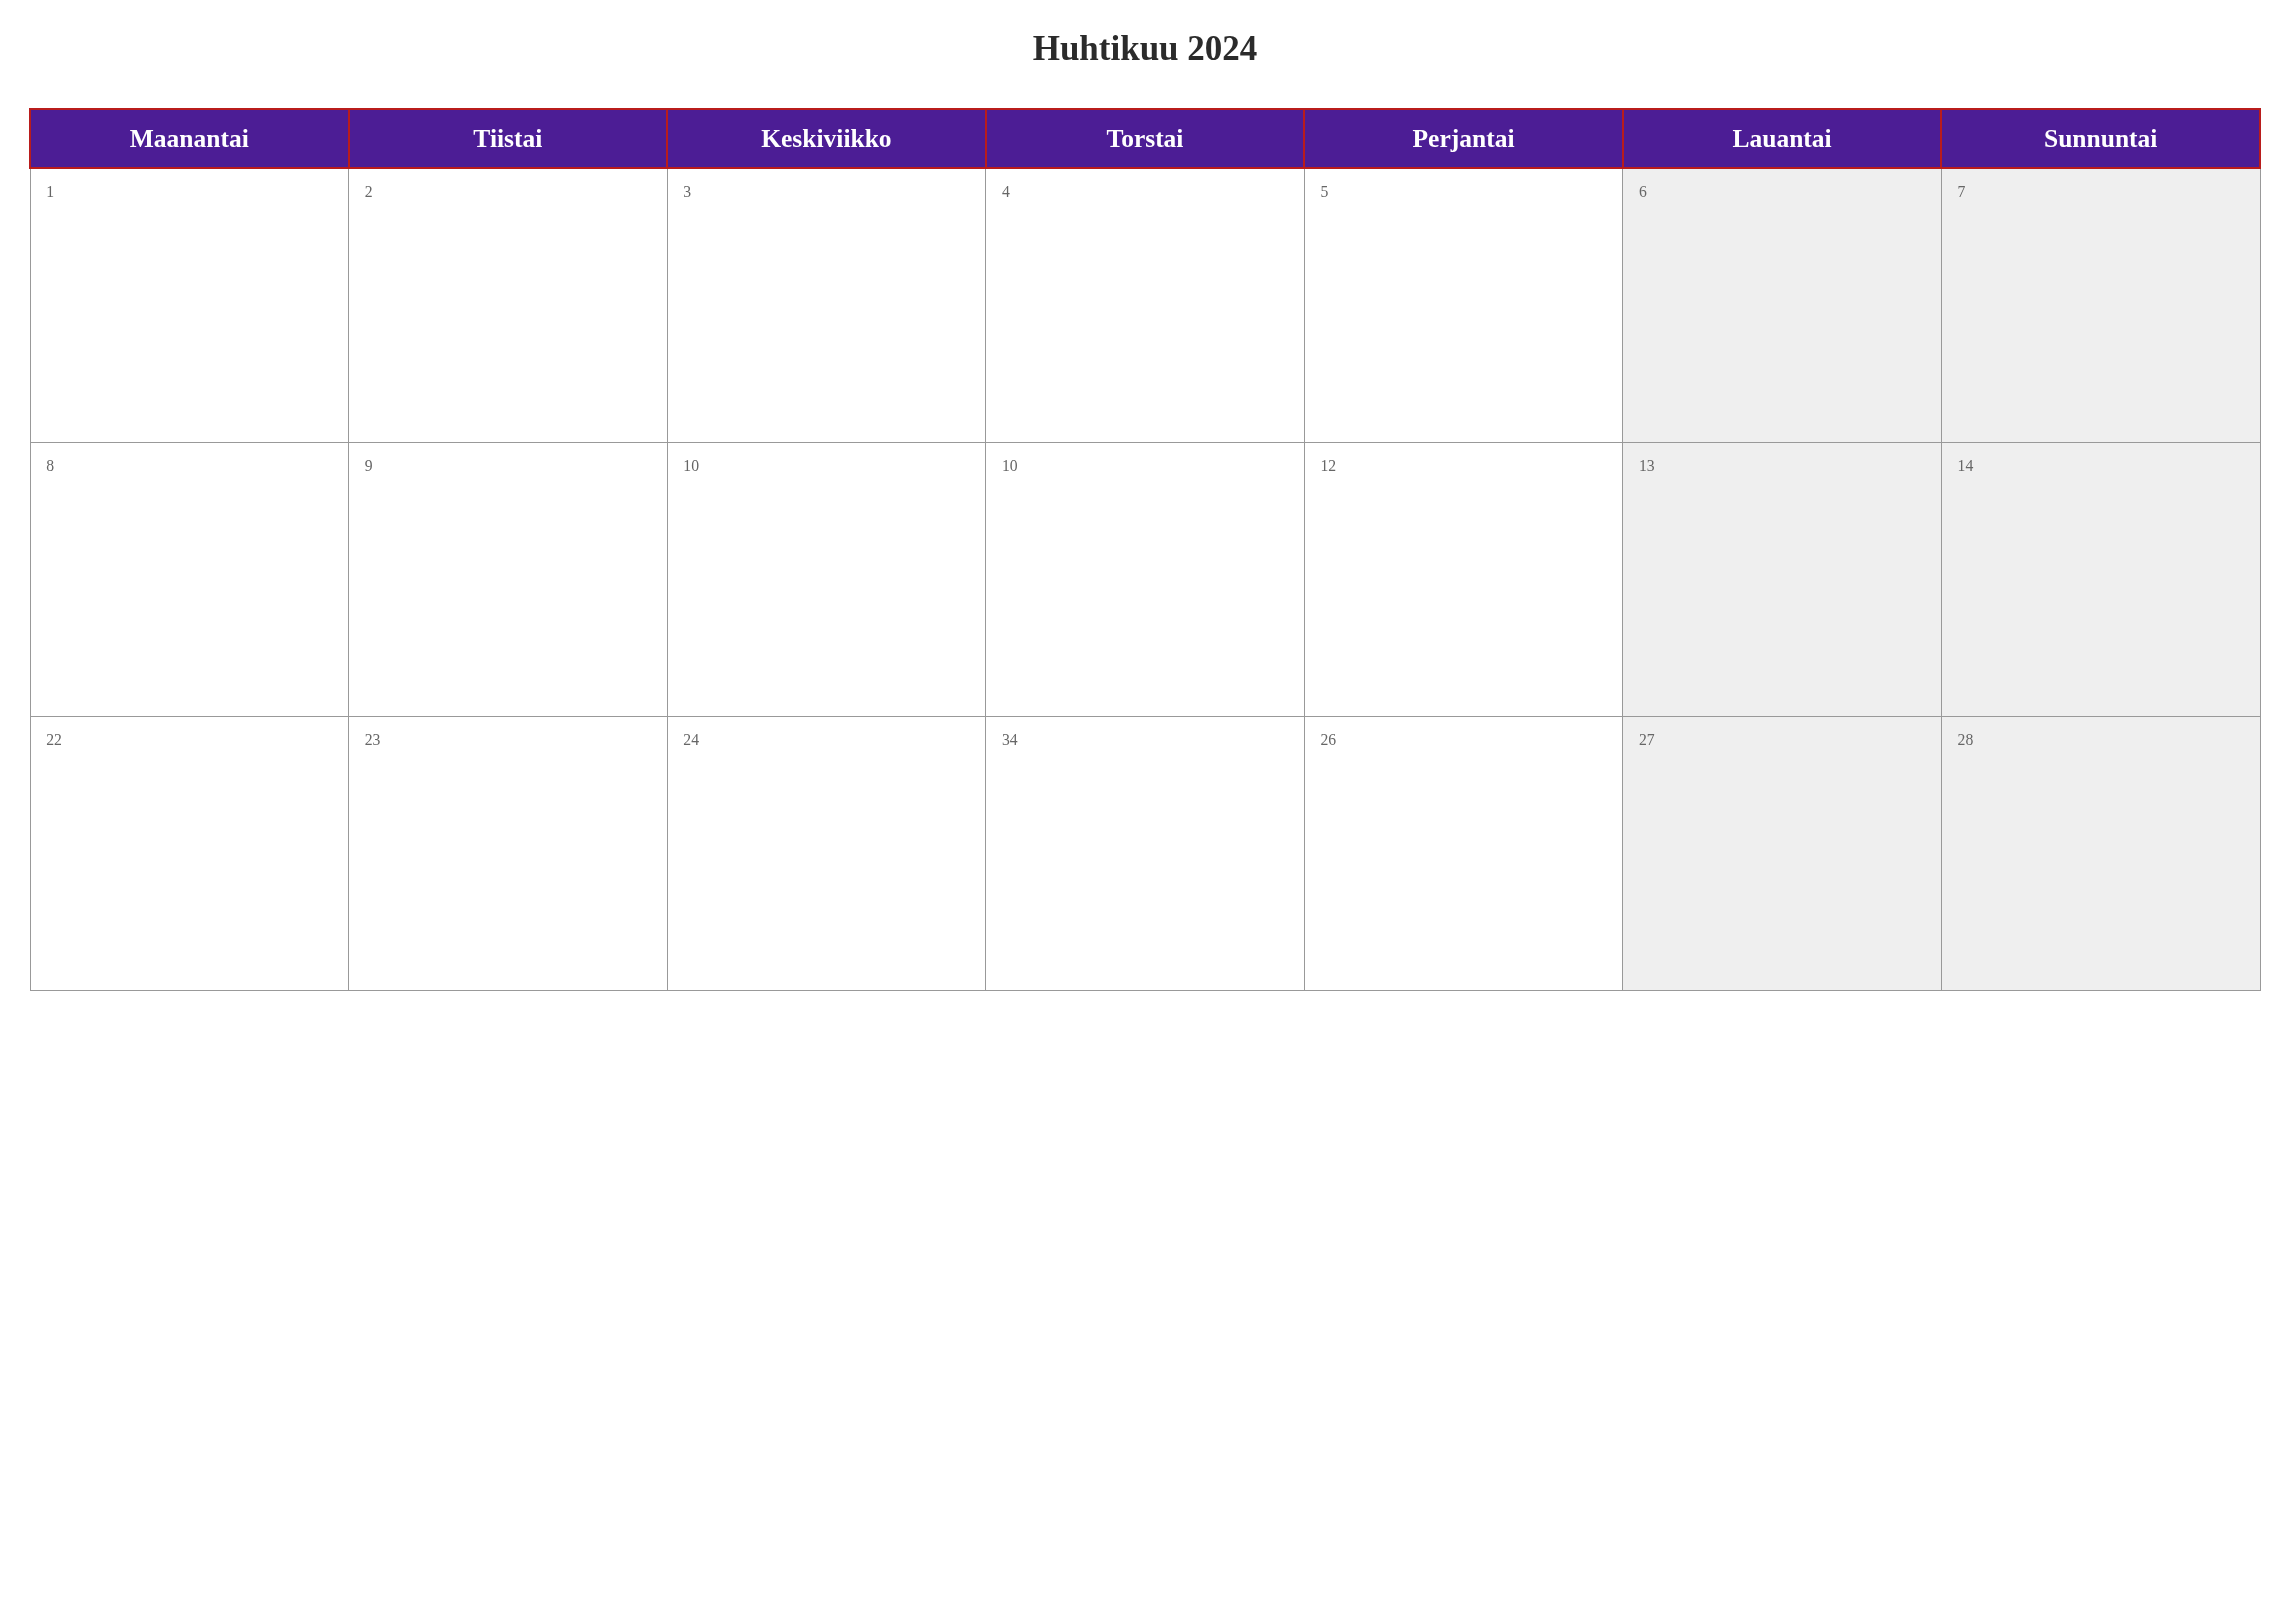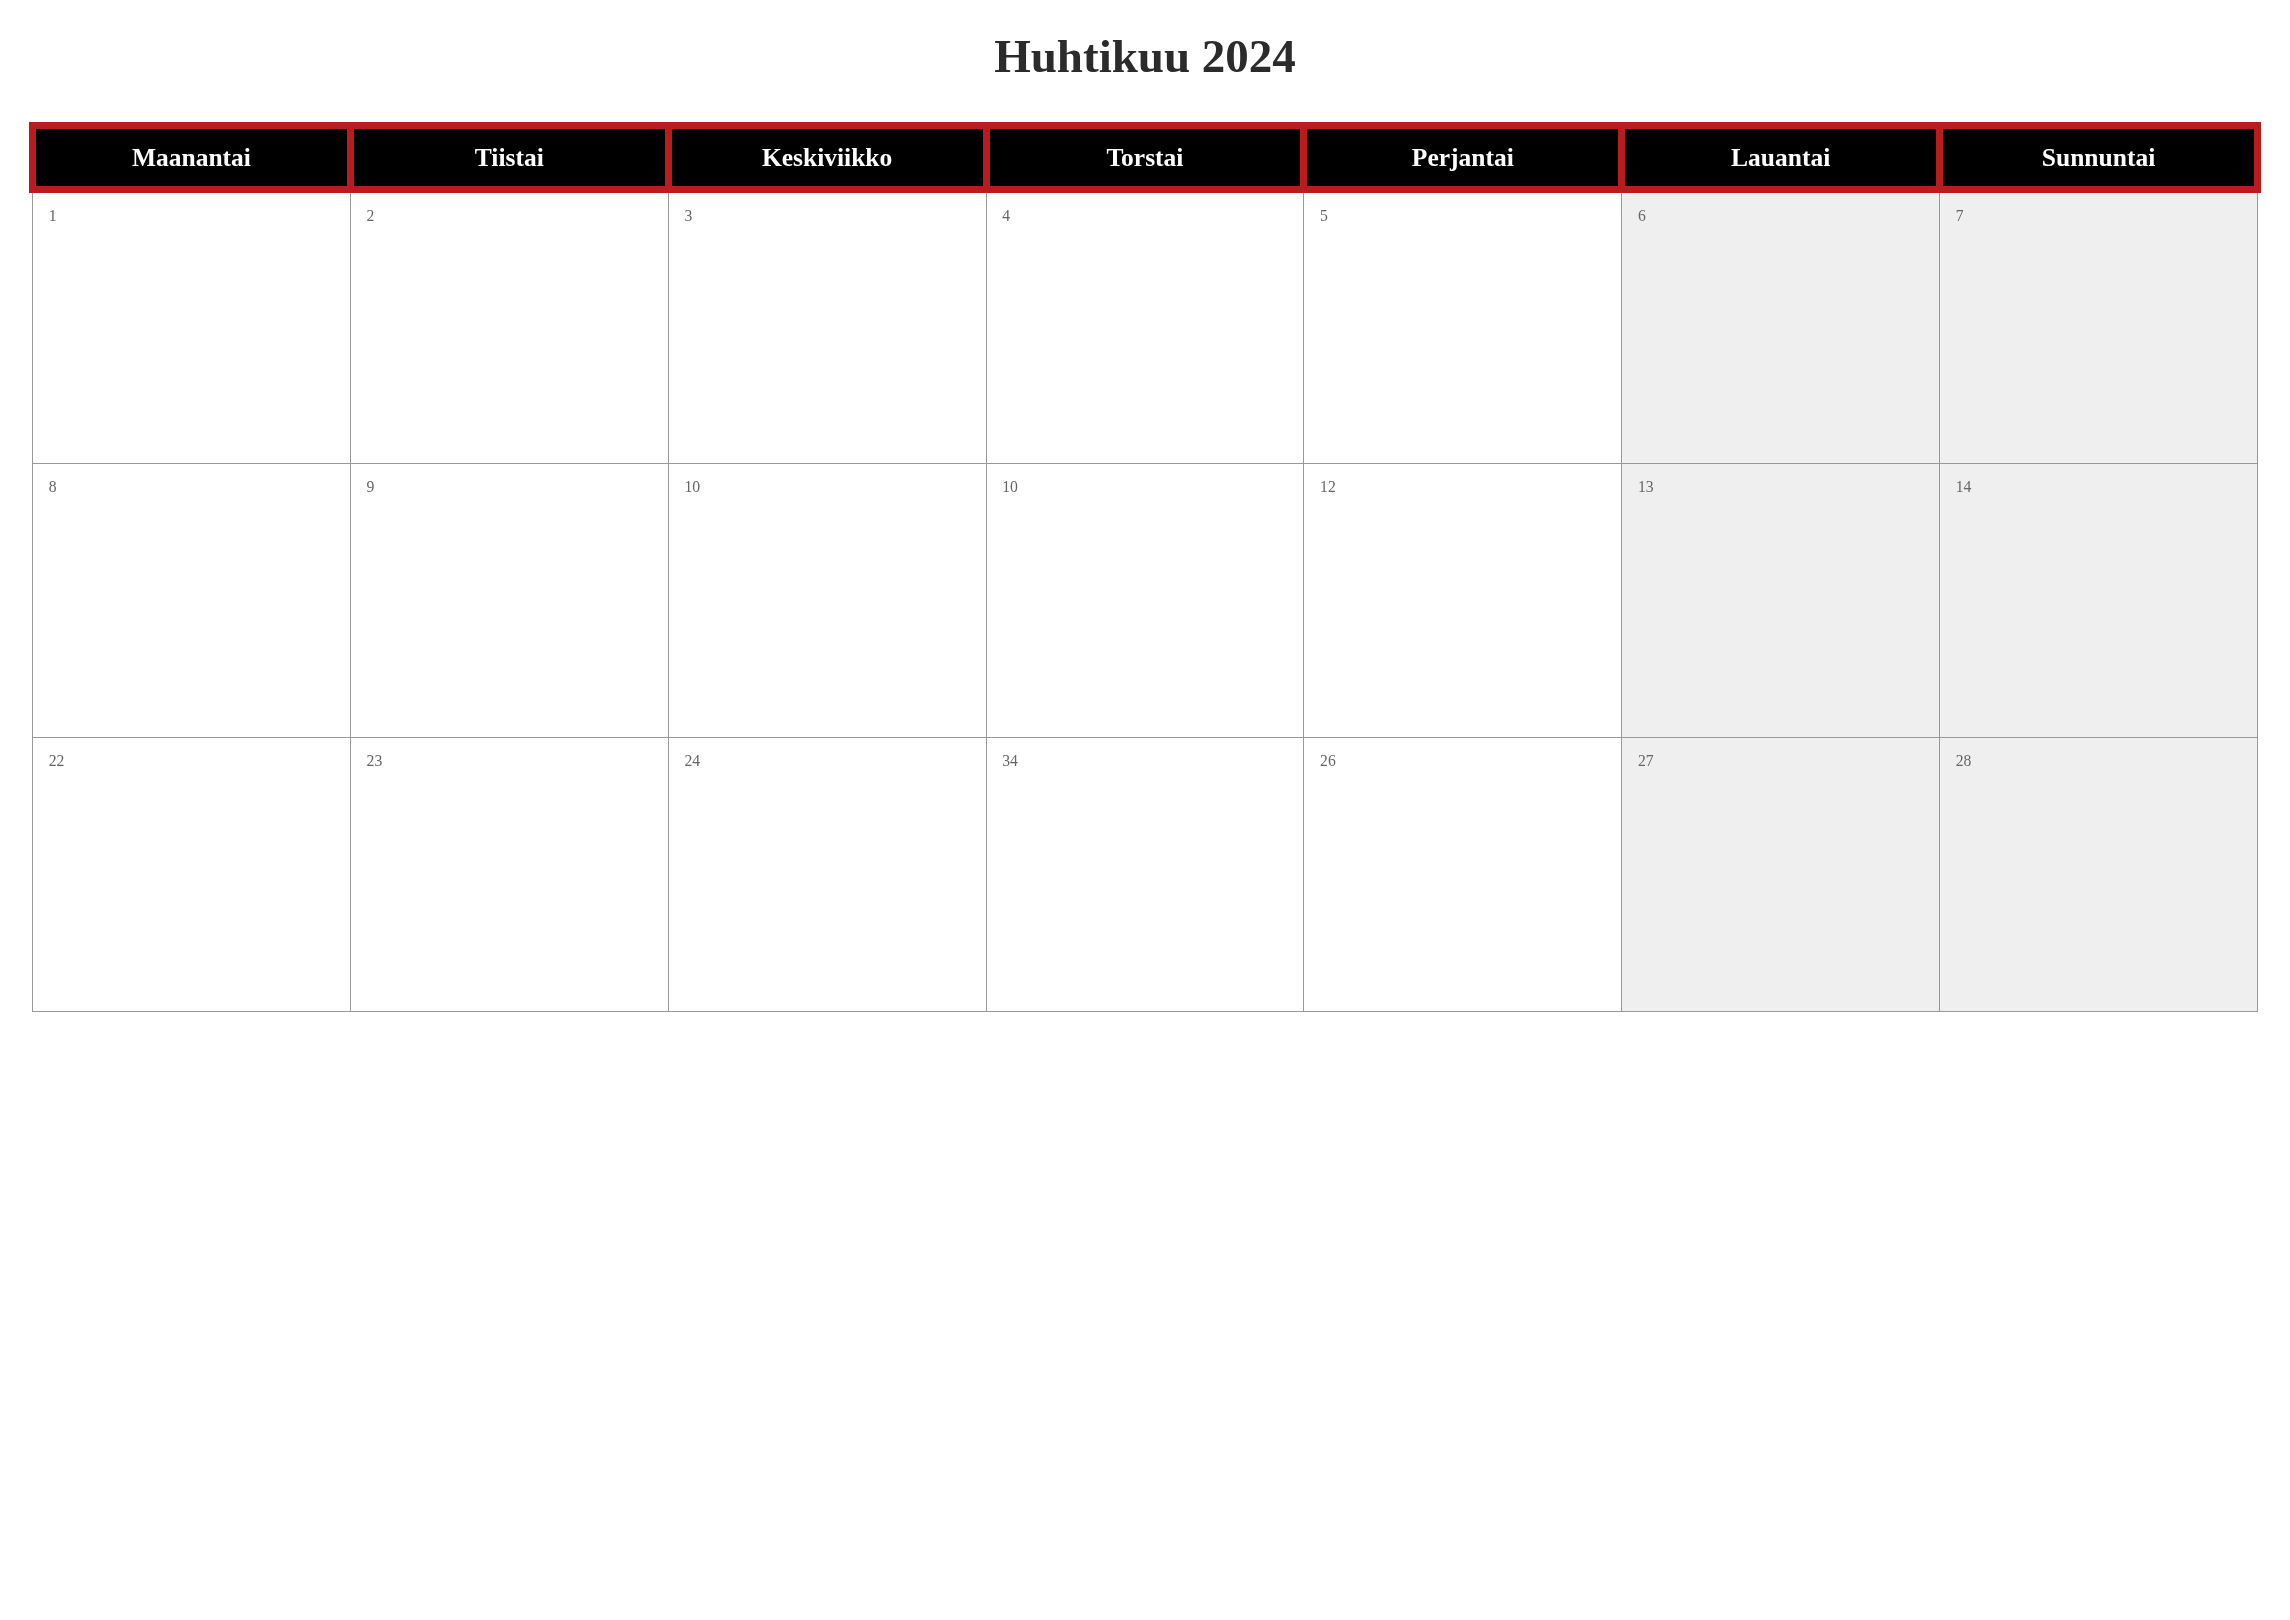--- a/index.html
+++ b/index.html
@@ -12,38 +12,38 @@
       background: #ffffff;
       padding: 29px;
     }
     .calendar-container {
       width: 100%;
       max-width: 2232px;
       margin: 0 auto;
     }
     .calendar-title {
       text-align: center;
-      font-size: 47px;
+      font-size: 35px;
       font-weight: bold;
       color: #2b2b2b;
       margin-bottom: 39px;
     }
     .calendar-table {
       width: 100%;
       border-collapse: collapse;
       table-layout: fixed;
     }
     .calendar-table th {
-      background-color: #000000;
+      background-color: #4c1d95;
       color: #ffffff;
       font-weight: bold;
       font-size: 25.5px;
       padding: 13.7px 7.8px;
       text-align: center;
-      border: 7px solid #b91c1c;
+      border: 2px solid #b91c1c;
       margin-top: 8px;
     }
     .calendar-table td {
       border: 1px solid #999;
       height: 274px;
       vertical-align: top;
       padding: 13.7px 15.7px;
       font-size: 15.7px;
       color: #555;
       background: #ffffff;

